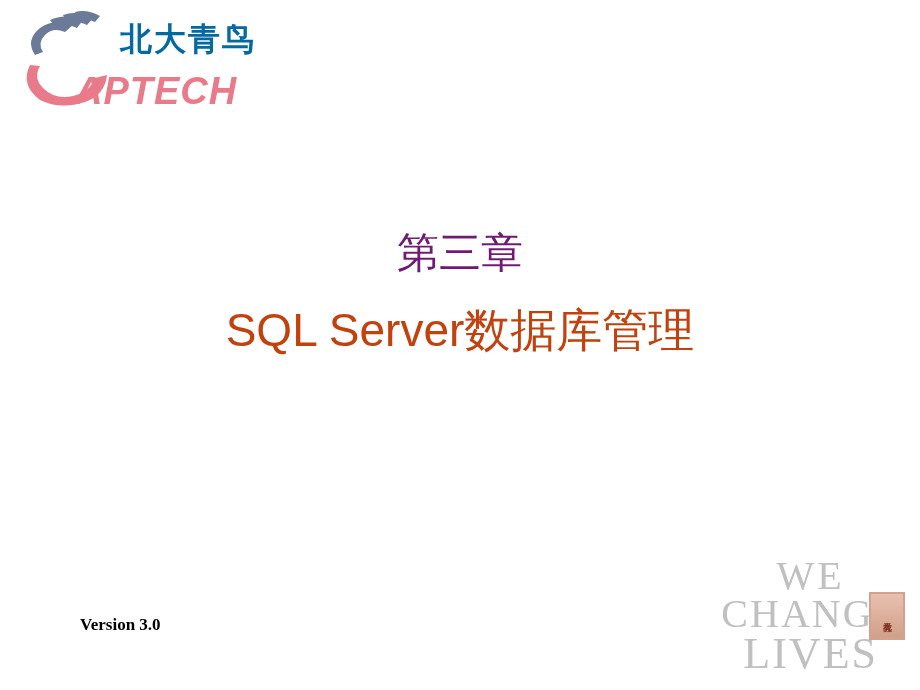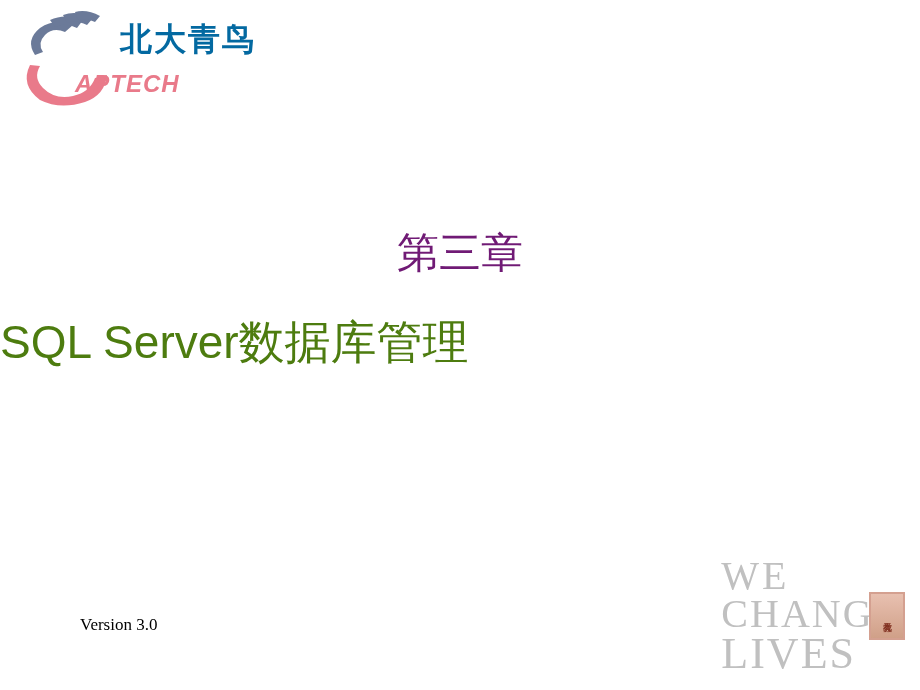--- a/index.html
+++ b/index.html
@@ -29,58 +29,59 @@
     color: #0369a1;
     letter-spacing: 2px;
     font-family: "SimHei", "Microsoft YaHei", sans-serif;
     margin-left: 10px;
     margin-top: 8px;
   }
   .logo-text-en {
     position: absolute;
     top: 60px;
     left: 60px;
-    font-size: 24px;
+    font-size: 38px;
     font-weight: bold;
     font-style: italic;
     color: #e97a8a;
     font-family: Arial, sans-serif;
     letter-spacing: 1px;
   }
   .chapter {
     position: absolute;
     top: 225px;
     width: 100%;
     text-align: center;
     font-size: 42px;
     font-family: "SimSun", serif;
     color: #701a75;
   }
   .title {
     position: absolute;
-    top: 312px;
+    top: 300px;
     width: 100%;
+    text-align: center;
     font-size: 46px;
     font-family: Arial, "SimSun", serif;
-    color: #4d7c0f;
+    color: #c2410c;
   }
   .version {
     position: absolute;
     bottom: 55px;
     left: 80px;
     font-size: 17px;
-    font-weight: normal;
+    font-weight: bold;
     font-family: "Times New Roman", serif;
     color: #000000;
   }
   .tagline {
     position: absolute;
     bottom: 15px;
     right: 20px;
-    text-align: left;
+    text-align: center;
     font-family: "Times New Roman", serif;
     color: #c0c0c0;
     line-height: 0.95;
   }
   .tagline .line1 { font-size: 40px; letter-spacing: 3px; }
   .tagline .line2 { font-size: 40px; letter-spacing: 2px; }
   .tagline .line3 { font-size: 44px; letter-spacing: 2px; }
   .seal {
     position: absolute;
     bottom: 50px;

